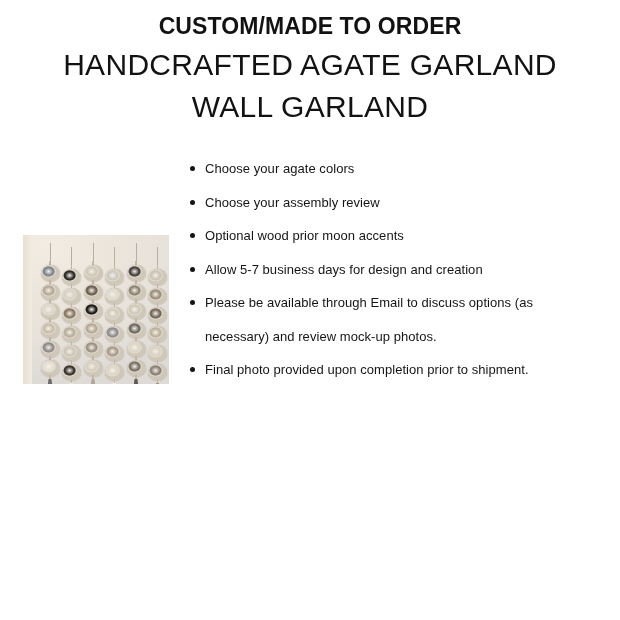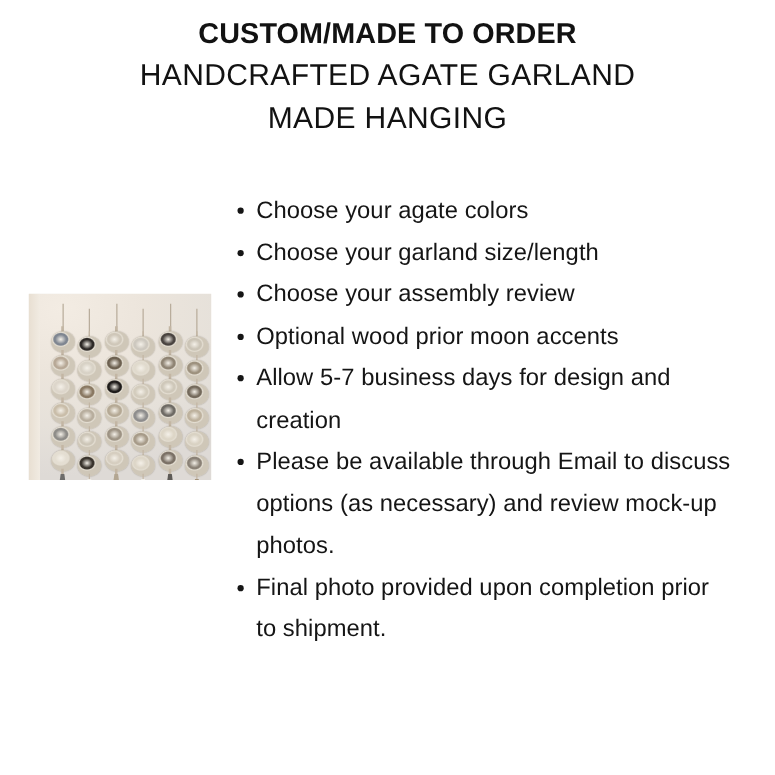--- a/index.html
+++ b/index.html
@@ -35,21 +35,21 @@
     line-height: 1.30;
     letter-spacing: 0.2px;
     color: #121212;
   }
   .title-line.primary {
     font-size: 23px;
     font-weight: 700;
     letter-spacing: 0.1px;
   }
   .title-line.secondary {
-    font-size: 24px;
+    font-size: 30px;
     font-weight: 400;
     letter-spacing: 0.3px;
     margin-top: 3px;
   }
 
   
   .product-photo {
     position: absolute;
     left: 23px;
     top: 235px;
@@ -118,21 +118,21 @@
     left: 188px;
     top: 152px;
     width: 400px;
     margin: 0;
     padding: 0;
     list-style: none;
   }
   .features li {
     position: relative;
     padding-left: 17px;
-    font-size: 19px;
+    font-size: 13px;
     font-weight: 400;
     line-height: 33.5px;
     color: #151515;
     letter-spacing: 0.05px;
   }
   .features li:before {
     content: "";
     position: absolute;
     left: 2px;
     top: 14px;
@@ -169,21 +169,21 @@
   }
 </style>
 </head>
 <body>
 
 <div class="page">
 
   <div class="title-block">
     <span class="title-line primary">CUSTOM/MADE TO ORDER</span>
     <span class="title-line secondary">HANDCRAFTED AGATE GARLAND</span>
-    <span class="title-line secondary">MADE HANGING</span>
+    <span class="title-line secondary">WALL GARLAND</span>
   </div>
 
   <div class="product-photo">
     <div class="photo-wall"></div>
     <div id="strand-host">
         <div class="strand" style="left: 16px; top: 8px;">
           <div class="cord"></div>
           <div class="link" style="top: 18px;"></div>
           <div class="slice" style="top: 22px; background: radial-gradient(closest-side at 40% 38%, rgb(244, 240, 232) 0%, rgb(127, 134, 145) 58%, rgb(127, 134, 145) 72%, rgb(227, 221, 209) 86%, rgb(207, 199, 184) 100%);"></div>
           <div class="link" style="top: 37px;"></div>
@@ -282,21 +282,20 @@
           <div class="link" style="top: 113px;"></div>
           <div class="slice" style="top: 117px; background: radial-gradient(closest-side at 40% 38%, rgb(244, 240, 232) 0%, rgb(138, 129, 118) 58%, rgb(138, 129, 118) 72%, rgb(227, 221, 209) 86%, rgb(207, 199, 184) 100%);"></div>
           <div class="link" style="top: 132px;"></div>
           <div class="tassel" style="top: 136px; background: linear-gradient(rgb(163, 146, 122) 0%, rgb(163, 146, 122) 62%, rgba(0, 0, 0, 0.18) 100%);"></div>
         </div>
       </div>
   </div>
 
   <ul class="features" id="feature-list">
       <li>Choose your agate colors</li>
-      <li>Choose your garland size/length</li>
       <li>Choose your assembly review</li>
       <li>Optional wood prior moon accents</li>
       <li>Allow 5-7 business days for design and creation</li>
       <li>Please be available through Email to discuss options (as necessary) and review mock-up photos.</li>
       <li>Final photo provided upon completion prior to shipment.</li>
     </ul>
 
 
 </div>
 

